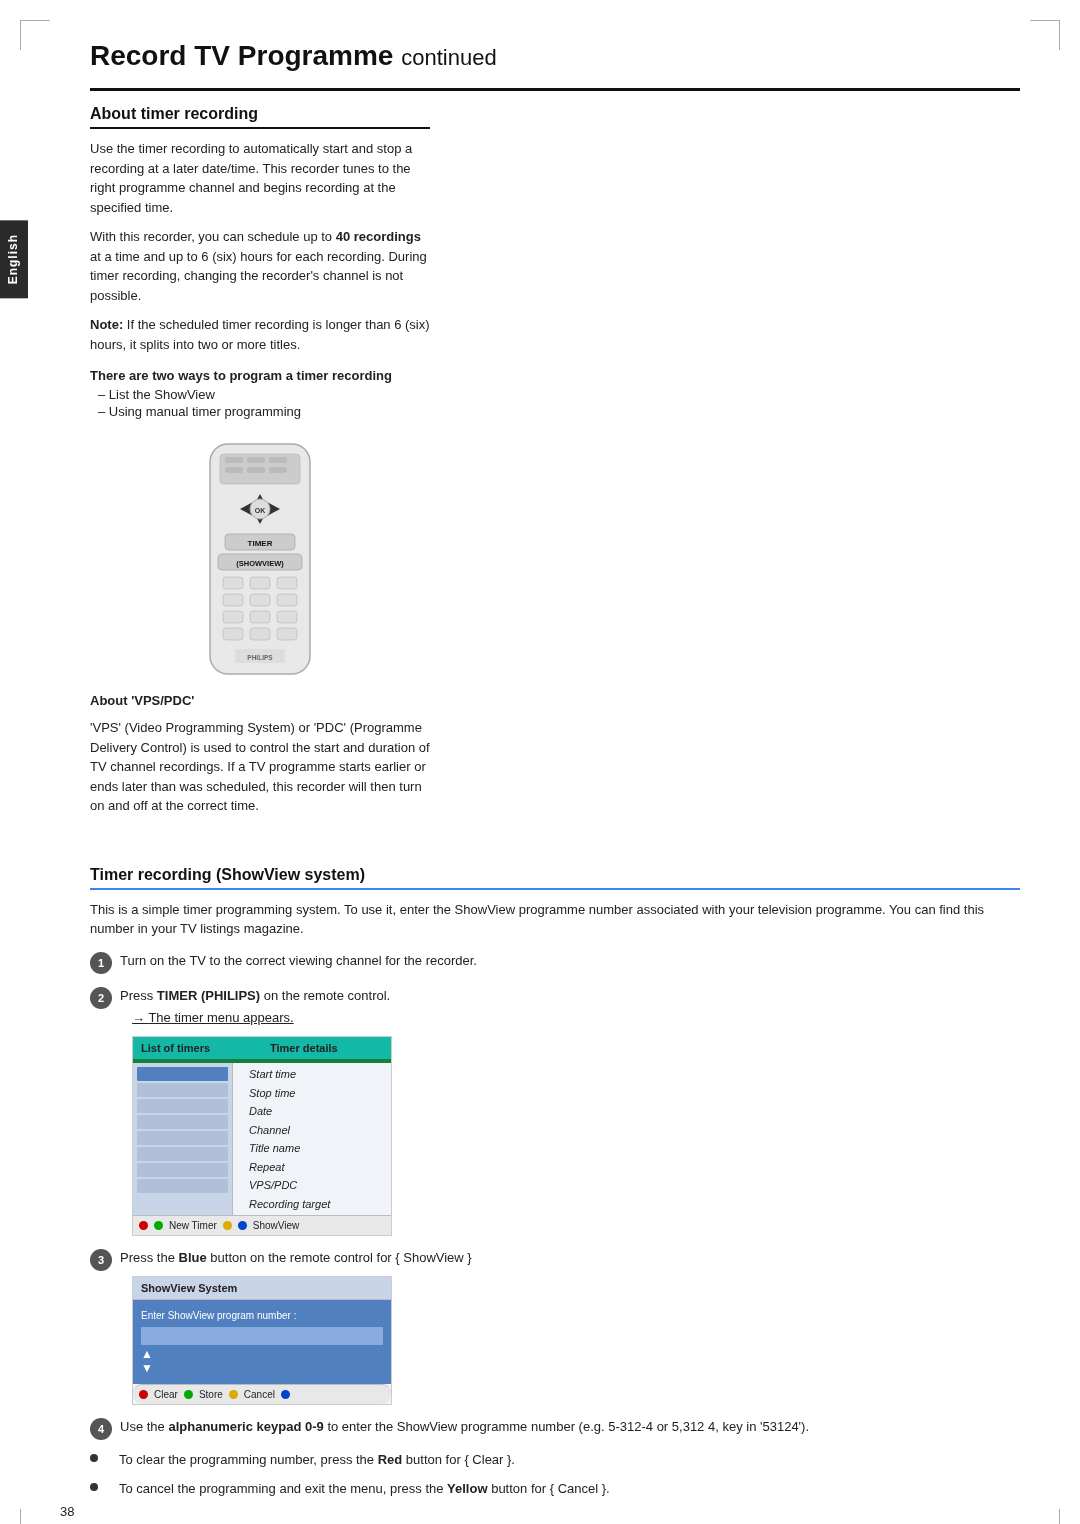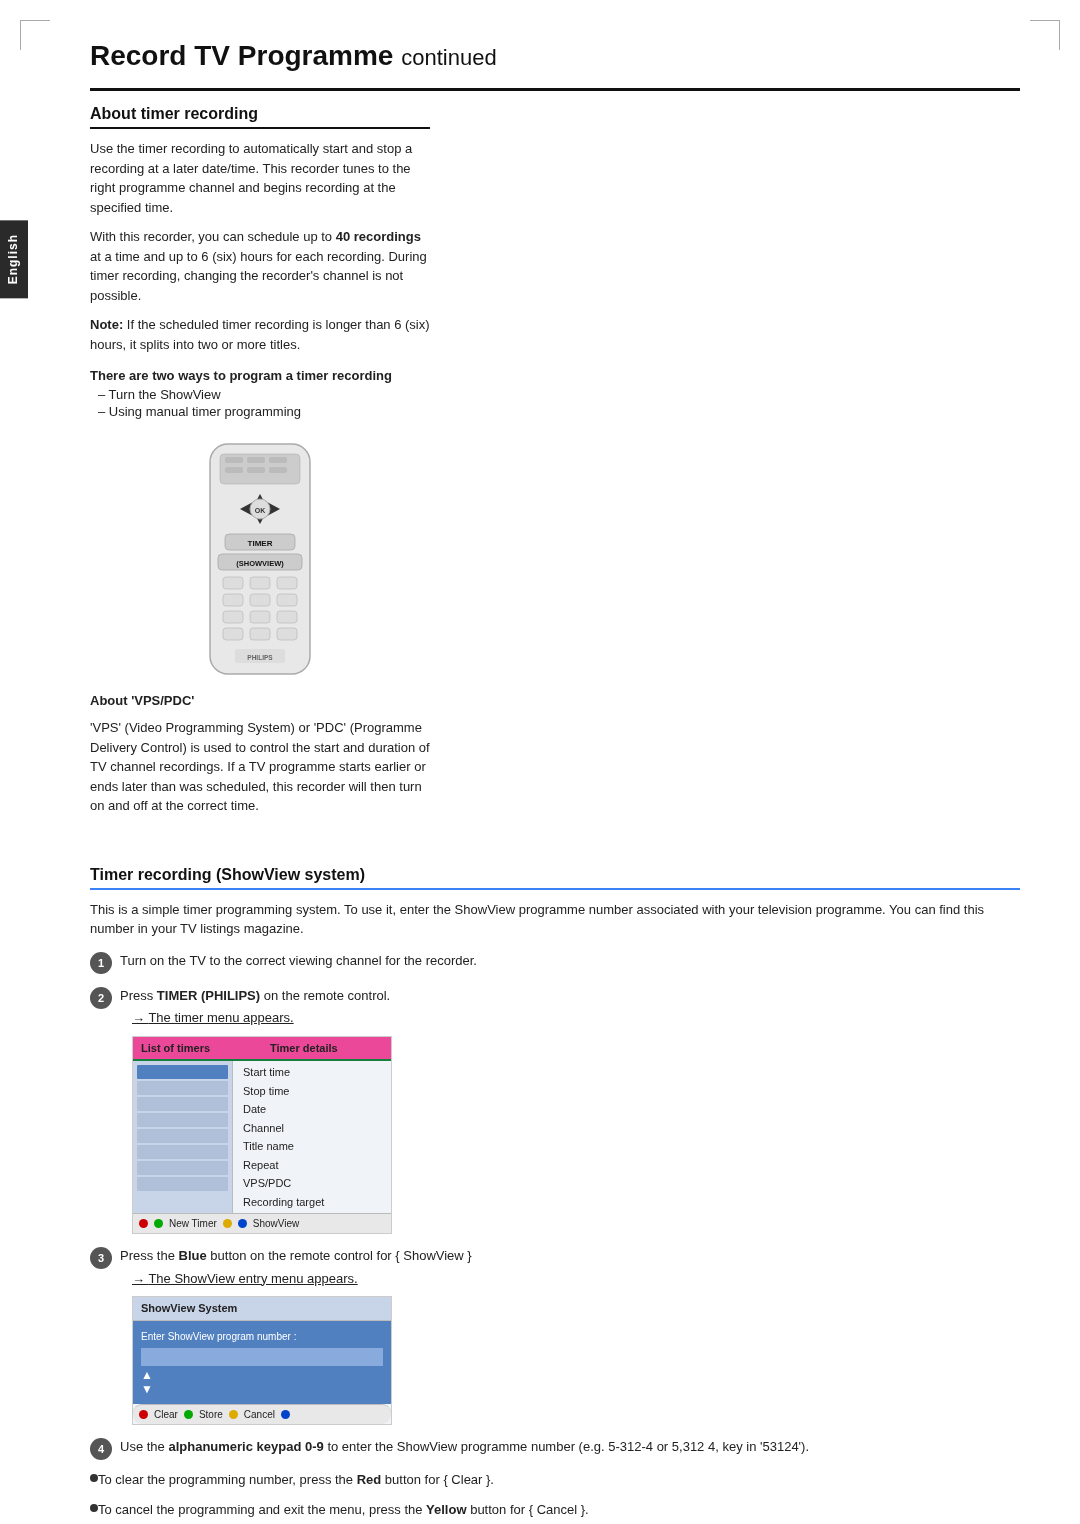--- a/index.html
+++ b/index.html
@@ -199,22 +199,22 @@
       border: 1px solid #ccc;
       background: #f0f4f8;
       margin-top: 8px;
       margin-left: 12px;
       font-size: 11px;
       width: 260px;
     }
 
     .screen-box .screen-header {
       display: flex;
-      background: #ec4899;
-      border-bottom: 2px solid #15803d;
+      background: #14b8a6;
+      border-bottom: 4px solid #15803d;
     }
 
     .screen-box .screen-header .col-head {
       padding: 3px 8px;
       font-weight: bold;
       font-size: 11px;
       flex: 1;
     }
 
     .screen-box .screen-body {
@@ -234,21 +234,22 @@
       margin: 2px 4px;
       border-radius: 1px;
     }
 
     .screen-box .list-col .list-item.active {
       background: #5080c0;
     }
 
     .screen-box .detail-col {
       flex: 1;
-      padding: 2px 10px;
+      padding: 2px 16px;
+      font-style: italic;
     }
 
     .screen-box .detail-col .detail-row {
       font-size: 11px;
       padding: 1px 0;
       color: #222;
     }
 
     .screen-box .screen-footer {
       background: #e8e8e8;
@@ -321,21 +322,21 @@
       display: flex;
       align-items: center;
       gap: 6px;
       font-size: 10px;
       border-radius: 9px;
     }
 
     
     .bullet-block {
       display: flex;
-      gap: 0;
+      gap: 21px;
       margin-top: 10px;
       align-items: flex-start;
     }
 
     .bullet-dot {
       width: 8px;
       height: 8px;
       background: #333;
       border-radius: 50%;
       flex-shrink: 0;
@@ -385,21 +386,21 @@
         <span>With this recorder, you can schedule up to </span><strong>40 recordings</strong><span> at a time and up to 6 (six) hours for each recording. During timer recording, changing the recorder's channel is not possible.</span>
       </p>
 
       <p>
         <strong>Note:</strong><span> If the scheduled timer recording is longer than 6 (six) hours, it splits into two or more titles.</span>
       </p>
 
       <div class="sub-heading">There are two ways to program a timer recording</div>
 
       <ul class="dash-list">
-        <li>Turn the ShowView</li>
+        <li>List the ShowView</li>
         <li>Using manual timer programming</li>
       </ul>
 
       <div class="remote-container">
         <div class="remote-svg-wrapper">
           <svg width="200" height="240" viewBox="0 0 200 240" xmlns="http://www.w3.org/2000/svg">
 
             <rect x="50" y="5" width="100" height="230" rx="18" ry="18" fill="#e8e8e8" stroke="#aaa" stroke-width="1.5"></rect>
 
             <rect x="60" y="15" width="80" height="30" rx="4" fill="#ccc" stroke="#aaa" stroke-width="0.5"></rect>
@@ -508,21 +509,20 @@
               <span>ShowView</span>
             </div>
           </div>
         </div>
       </div>
 
       <div class="step-block">
         <div class="step-num">3</div>
         <div class="step-content">
           <span>Press the </span><strong>Blue</strong><span> button on the remote control for { ShowView }</span>
-          <div class="arrow-right">The ShowView entry menu appears.</div>
 
           
           <div class="showview-box">
             <div class="sv-title">ShowView System</div>
             <div class="sv-body">
               <div class="sv-label">Enter ShowView program number :</div>
               <div class="sv-input"></div>
               <div class="sv-arrows">
                 <span class="sv-arrow">▲</span>
                 <span class="sv-arrow">▼</span>

